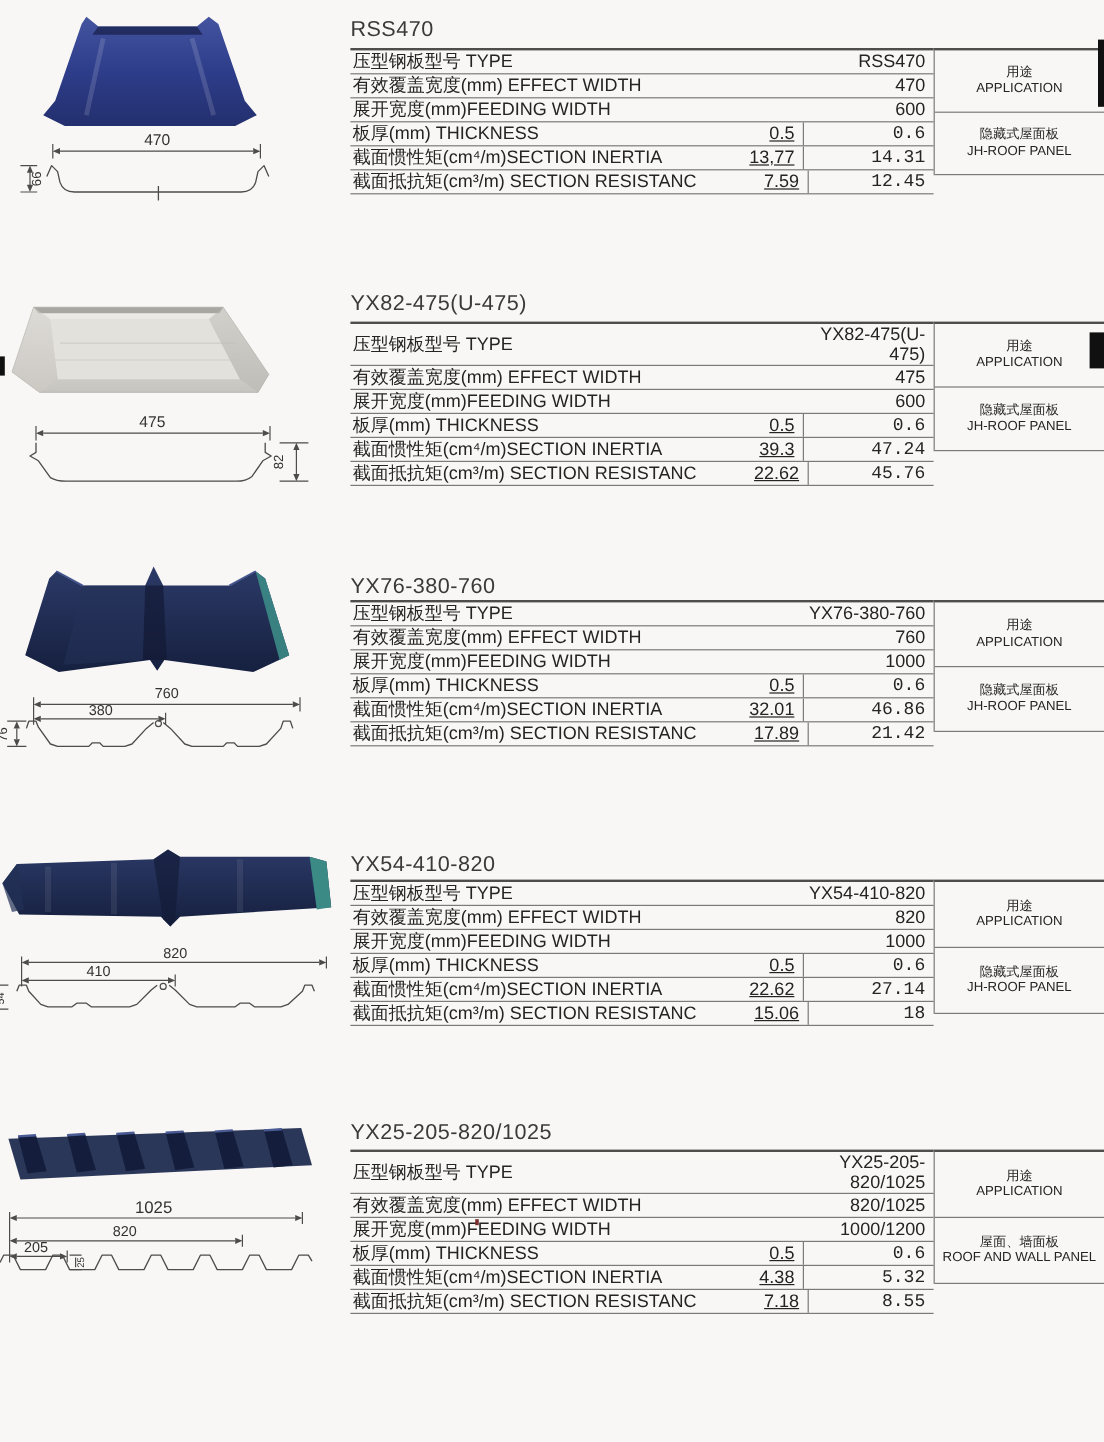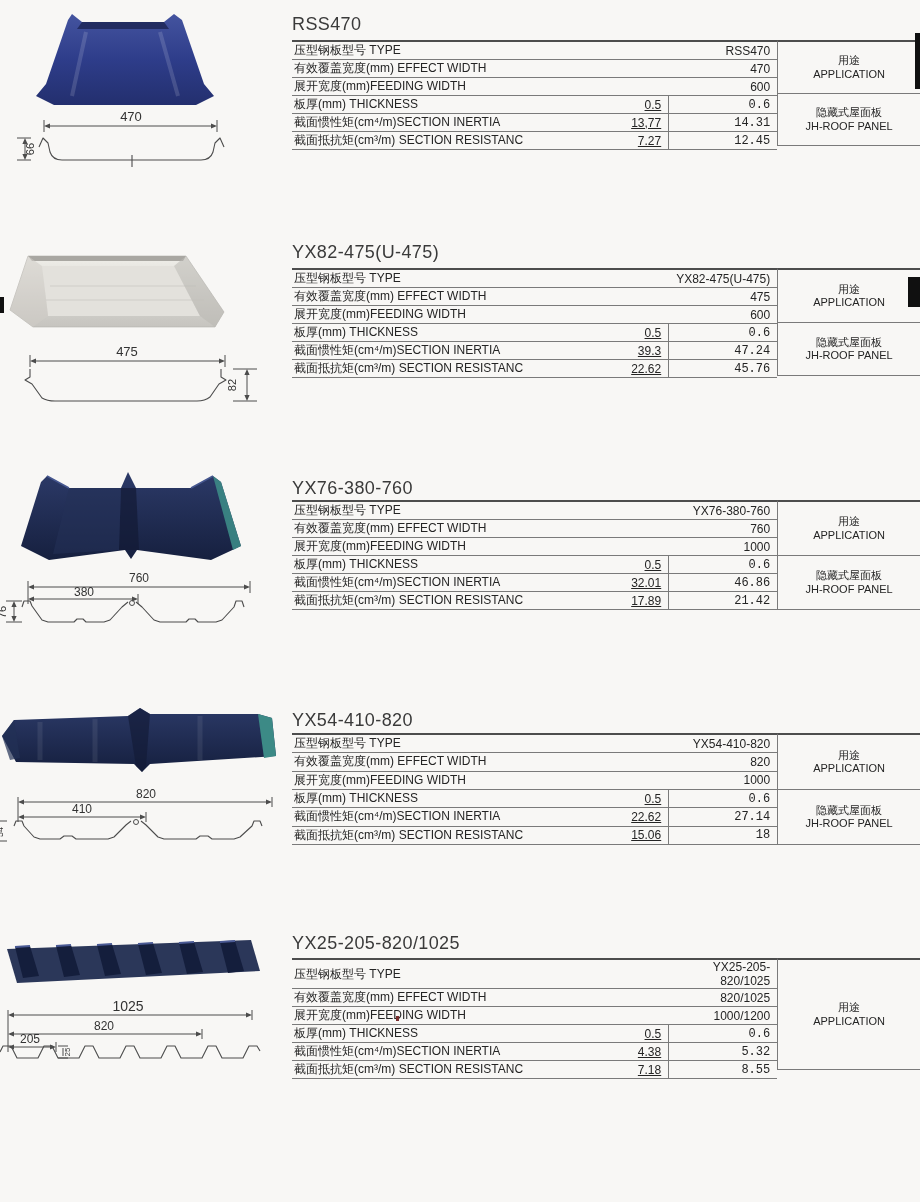--- a/index.html
+++ b/index.html
@@ -6,21 +6,21 @@
   body{width:920px;height:1202px;background:#f8f7f5;position:relative;overflow:hidden;
        font-family:"Liberation Sans",sans-serif;}
   .page{position:absolute;left:0;top:0;width:920px;height:1202px;}
   .sec{position:absolute;left:0;width:920px;}
   .sec-title{position:absolute;left:292px;font-size:18px;letter-spacing:.4px;color:#3a3a3a;
              white-space:nowrap;font-weight:400;}
   
   .tbl{position:absolute;left:292px;width:628px;display:flex;}
   .tbody{width:486px;border-top:2px solid #4d4d4d;display:flex;flex-direction:column;}
   .trow{flex:1;display:flex;align-items:stretch;border-bottom:1px solid #7a7a7a;
-        font-size:12px;color:#242424;}
+        font-size:15px;color:#242424;}
   .trow .lbl{flex:1;display:flex;align-items:center;padding-left:2px;white-space:nowrap;}
   .cell{display:flex;align-items:center;justify-content:flex-end;text-align:right;
         padding-right:7px;}
   .valwide{width:101px;}
   .v1{width:89px;border-right:1px solid #7a7a7a;text-decoration:underline;}
   .v2{width:101px;font-family:Liberation Mono, monospace;}
   .tapp{width:142px;border-top:2px solid #4d4d4d;border-left:1px solid #7a7a7a;
         display:flex;flex-direction:column;font-size:11px;color:#242424;}
   .tapp .acell{flex:1;display:flex;flex-direction:column;align-items:center;
                justify-content:center;border-bottom:1px solid #7a7a7a;line-height:13.5px;
@@ -82,21 +82,21 @@
             <span class="cell v1">0.5</span>
             <span class="cell v2">0.6</span>
           </div>
       <div class="trow">
             <span class="lbl">截面惯性矩(cm⁴/m)SECTION INERTIA</span>
             <span class="cell v1">13,77</span>
             <span class="cell v2">14.31</span>
           </div>
       <div class="trow">
             <span class="lbl">截面抵抗矩(cm³/m) SECTION RESISTANC</span>
-            <span class="cell v1">7.27</span>
+            <span class="cell v1">7.59</span>
             <span class="cell v2">12.45</span>
           </div>
     </div>
     <div class="tapp">
       <div class="acell">
             <span>用途</span>
             <span>APPLICATION</span>
           </div>
       <div class="acell">
             <span>隐藏式屋面板</span>
@@ -350,20 +350,24 @@
             <span class="lbl">截面抵抗矩(cm³/m) SECTION RESISTANC</span>
             <span class="cell v1">7.18</span>
             <span class="cell v2">8.55</span>
           </div>
     </div>
     <div class="tapp">
       <div class="acell">
             <span>用途</span>
             <span>APPLICATION</span>
           </div>
+      <div class="acell">
+            <span>屋面、墙面板</span>
+            <span>ROOF AND WALL PANEL</span>
+          </div>
     </div>
   </div>
 </div>
 
 <div class="artifact" style="left:915px;top:33px;width:5px;height:56px;"></div>
 <div class="artifact" style="left:908px;top:277px;width:12px;height:30px;"></div>
 <div class="artifact" style="left:0;top:297px;width:4px;height:16px;"></div>
 <div class="speck" style="left:396px;top:1016px;width:3px;height:5px;"></div>
 
 </div>

